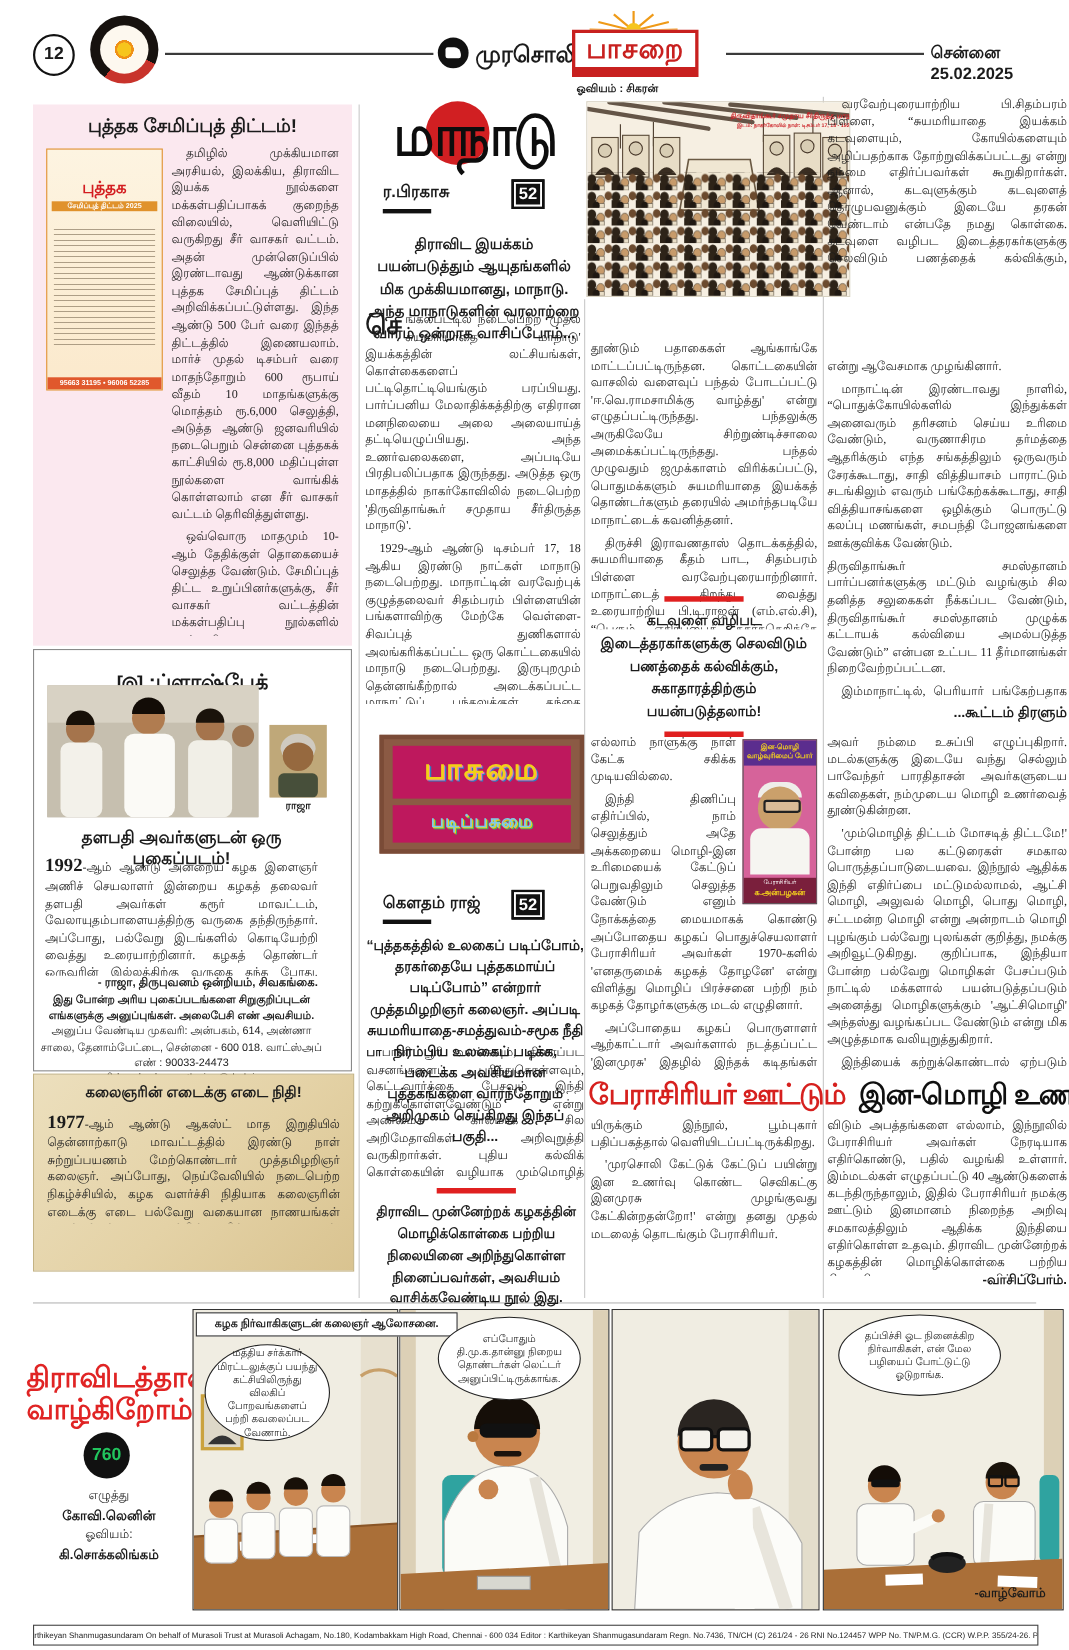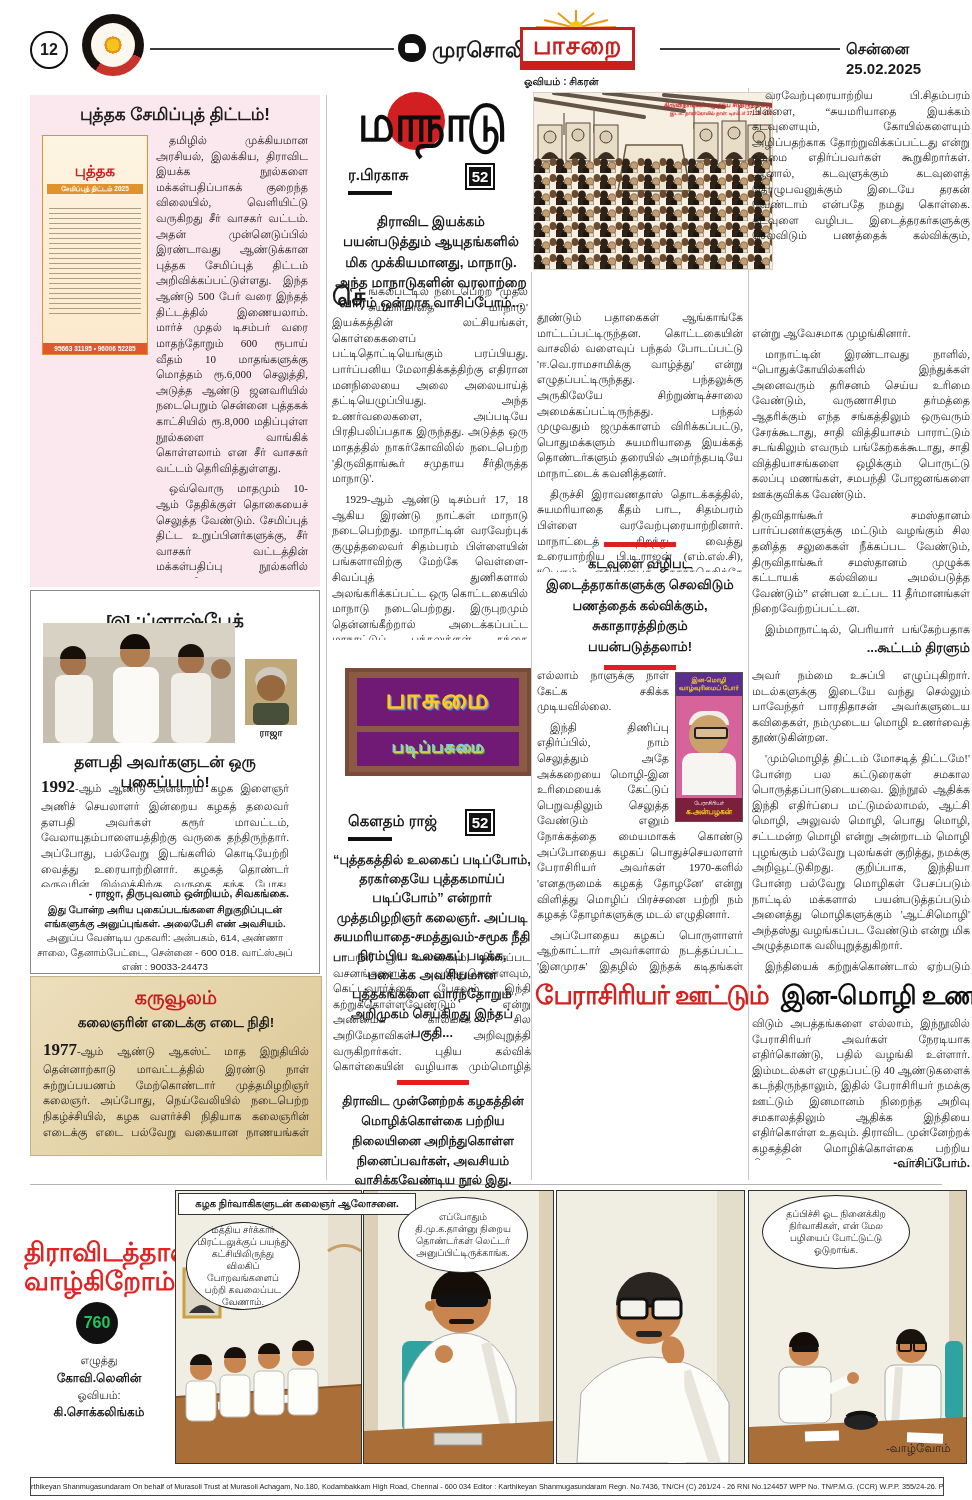--- a/index.html
+++ b/index.html
@@ -60,21 +60,21 @@
      display:flex;align-items:center;justify-content:center;box-shadow:inset 0 0 0 2px #fff;border:2px solid #111;}
   .intro{font-weight:bold;font-size:13.5px;line-height:1.5;text-align:center;}
   .pullq{text-align:center;}
   .pullq .rb{width:72px;height:5px;background:#e02020;margin:0 auto;}
   .pullq .tx{font-weight:bold;font-size:13px;line-height:1.6;margin:7px 0;}
   .bigred{color:#d6201e;font-weight:900;font-size:34px;line-height:1.05;letter-spacing:-1px;}
   .bigblk{color:#0f0f0f;font-weight:900;font-size:34px;line-height:1.05;letter-spacing:-1px;}
   .contd{font-weight:bold;font-size:13px;text-align:right;}
   
   .shelf{background:#8b5a44;border:4px solid #7a4b37;padding:6px 8px;}
-  .shelf .row{background:#701a75;text-align:center;padding:6px 2px 8px;margin-bottom:6px;}
+  .shelf .row{background:#be185d;text-align:center;padding:6px 2px 8px;margin-bottom:6px;}
   .shelf .w1{font-weight:900;font-size:27px;letter-spacing:2px;color:#f2d117;
      text-shadow:1px 1px 0 #e87fb0,2px 2px 0 #2a7fc0;}
   .shelf .w2{font-weight:900;font-size:16px;letter-spacing:1px;color:#7ecbe8;
      text-shadow:1px 1px 0 #f2d117,2px 2px 0 #3fae68;font-family:Liberation Mono, monospace;}
   .bookcov{float:right;width:66px;height:148px;margin:4px 0 2px 6px;border:1px solid #555;
      background:#d6639a;position:relative;overflow:hidden;}
   .bookcov .tt{background:#5b2d8e;color:#f6d31c;font-weight:bold;font-size:6.5px;
      text-align:center;line-height:1.3;padding:3px 1px;}
   .bookcov .face{position:absolute;left:13px;top:42px;width:40px;height:40px;border-radius:50%;background:#caa06b;}
   .bookcov .hair{position:absolute;left:13px;top:38px;width:40px;height:14px;border-radius:20px 20px 0 0;background:#efeeea;}
@@ -90,21 +90,21 @@
   .numcircle{width:42px;height:42px;border-radius:50%;background:#111;color:#22c55e;font-weight:bold;
      font-size:16px;display:flex;align-items:center;justify-content:center;}
   .credits{font-size:11px;text-align:center;line-height:1.5;}
   .credits b{font-size:12px;}
   .panel{border:1.5px solid #333;background:#efece1;overflow:hidden;}
   .captionbox{border:1.5px solid #333;background:#fff;font-size:10px;font-weight:bold;
      display:flex;align-items:center;justify-content:center;}
   .bubble{border:1.5px solid #222;background:#fff;border-radius:50%;
      display:flex;align-items:center;justify-content:center;text-align:center;
      font-size:9.3px;line-height:1.3;padding:8px 10px;box-sizing:border-box;}
-  .bsign{font-weight:normal;font-size:11.5px;text-align:right;}
+  .bsign{font-weight:bold;font-size:11.5px;text-align:right;}
   .footerbar{border:1px solid #444;font-size:7.3px;color:#222;display:flex;align-items:center;
      justify-content:center;white-space:nowrap;overflow:hidden;}
   .artist{font-weight:bold;font-size:10px;}
   .citydate{font-weight:bold;font-size:15px;}
   .mword{font-weight:bold;font-size:21px;letter-spacing:0;}
 </style>
 </head>
 <body>
 
 <div class="page">
@@ -186,21 +186,20 @@
     </div>
     <div class="abs flashsign" style="left:10px;top:296px;width:248px;">- ராஜா, திருபுவனம் ஒன்றியம், சிவகங்கை.</div>
     <div class="abs flashnote" style="left:6px;top:312px;width:256px;">
       <div style="font-weight:bold;">இது போன்ற அரிய புகைப்படங்களை சிறுகுறிப்புடன் எங்களுக்கு அனுப்புங்கள். அலைபேசி எண் அவசியம்.</div>
       <div>அனுப்ப வேண்டிய முகவரி: அன்பகம், 614, அண்ணா சாலை, தேனாம்பேட்டை, சென்னை - 600 018. வாட்ஸ்அப் எண் : 90033-24473</div>
       <div>மின்னஞ்சல் : youthwing@dmk.in</div>
     </div>
   </div>
 
   <div class="abs treasury" style="left:30px;top:976px;width:266px;height:162px;">
-    <div class="t">கருவூலம்</div>
     <div class="s">கலைஞரின் எடைக்கு எடை நிதி!</div>
     <div class="serif" style="height:104px;">
       <p style="text-indent:0;"><span class="lead">1977</span><span>-ஆம் ஆண்டு ஆகஸ்ட் மாத இறுதியில் தென்னாற்காடு மாவட்டத்தில் இரண்டு நாள் சுற்றுப்பயணம் மேற்கொண்டார் முத்தமிழறிஞர் கலைஞர். அப்போது, நெய்வேலியில் நடைபெற்ற நிகழ்ச்சியில், கழக வளர்ச்சி நிதியாக கலைஞரின் எடைக்கு எடை பல்வேறு வகையான நாணயங்கள் வழங்கப்பட்டன. அவற்றின் மதிப்பு 3,168 ரூபாய். இதற்குமுன்பு ஒருமுறை சென்னை, வடபழனியில் நடைபெற்ற கூட்டத்தில் கலைஞரின் எடைக்கு எடை என 1400 ரூபாய் கழக வளர்ச்சி நிதியாக வழங்கப்பட்டிருந்தது.</span></p>
     </div>
   </div>
 
   <div class="abs mlogo" style="left:335px;top:90px;width:192px;">
     <div class="sun"></div>
     <div class="txt">மாநாடு</div>
   </div>
@@ -338,20 +337,24 @@
   <div class="abs serif" style="left:752px;top:668px;width:218px;height:306px;">
     <p style="text-indent:0;">அவர் நம்மை உசுப்பி எழுப்புகிறார். மடல்களுக்கு இடையே வந்து செல்லும் பாவேந்தர் பாரதிதாசன் அவர்களுடைய கவிதைகள், நம்முடைய மொழி உணர்வைத் தூண்டுகின்றன.</p>
     <p>'மும்மொழித் திட்டம் மோசடித் திட்டமே!' போன்ற பல கட்டுரைகள் சமகால பொருத்தப்பாடுடையவை. இந்நூல் ஆதிக்க இந்தி எதிர்ப்பை மட்டுமல்லாமல், ஆட்சி மொழி, அலுவல் மொழி, பொது மொழி, சட்டமன்ற மொழி என்று அன்றாடம் மொழி புழங்கும் பல்வேறு புலங்கள் குறித்து, நமக்கு அறிவூட்டுகிறது. குறிப்பாக, இந்தியா போன்ற பல்வேறு மொழிகள் பேசப்படும் நாட்டில் மக்களால் பயன்படுத்தப்படும் அனைத்து மொழிகளுக்கும் 'ஆட்சிமொழி' அந்தஸ்து வழங்கப்பட வேண்டும் என்று மிக அழுத்தமாக வலியுறுத்துகிறார்.</p>
     <p>இந்தியைக் கற்றுக்கொண்டால் ஏற்படும் நன்மைகள்.. என்று காலம் காலமாக ஆதிக்கவாதிகள் பட்டிய</p>
   </div>
 
   <div class="abs" style="left:535px;top:980px;width:437px;white-space:nowrap;">
     <span class="profred">பேராசிரியர் ஊட்டும்</span>
     <span class="profblk" style="margin-left:8px;">இன-மொழி உணர்வு!</span>
   </div>
+  <div class="abs serif" style="left:537px;top:1016px;width:206px;height:162px;">
+    <p style="text-indent:0;">யிருக்கும் இந்நூல், பூம்புகார் பதிப்பகத்தால் வெளியிடப்பட்டிருக்கிறது.</p>
+    <p>'முரசொலி கேட்டுக் கேட்டுப் பயின்று இன உணர்வு கொண்ட செவிகட்கு இனமுரசு முழங்குவது கேட்கின்றதன்றோ!' என்று தனது முதல் மடலைத் தொடங்கும் பேராசிரியர்.</p>
+  </div>
   <div class="abs serif" style="left:752px;top:1016px;width:218px;height:144px;">
     <p style="text-indent:0;">விடும் அபத்தங்களை எல்லாம், இந்நூலில் பேராசிரியர் அவர்கள் நேரடியாக எதிர்கொண்டு, பதில் வழங்கி உள்ளார். இம்மடல்கள் எழுதப்பட்டு 40 ஆண்டுகளைக் கடந்திருந்தாலும், இதில் பேராசிரியர் நமக்கு ஊட்டும் இனமானம் நிறைந்த அறிவு சமகாலத்திலும் ஆதிக்க இந்தியை எதிர்கொள்ள உதவும். திராவிட முன்னேற்றக் கழகத்தின் மொழிக்கொள்கை பற்றிய நிலையினை அறிந்துகொள்ள நினைப்பவர்கள், அவசியம் வாசிக்க வேண்டிய நூல் இது.</p>
   </div>
   <div class="abs contd" style="left:752px;top:1156px;width:218px;font-size:12px;">-வாசிப்போம்.</div>
 
   <div class="abs comic-title" style="left:24px;top:1238px;width:150px;">
     <div>திராவிடத்தால்</div>
     <div>வாழ்கிறோம்</div>
   </div>
   <div class="abs numcircle" style="left:76px;top:1302px;">760</div>

